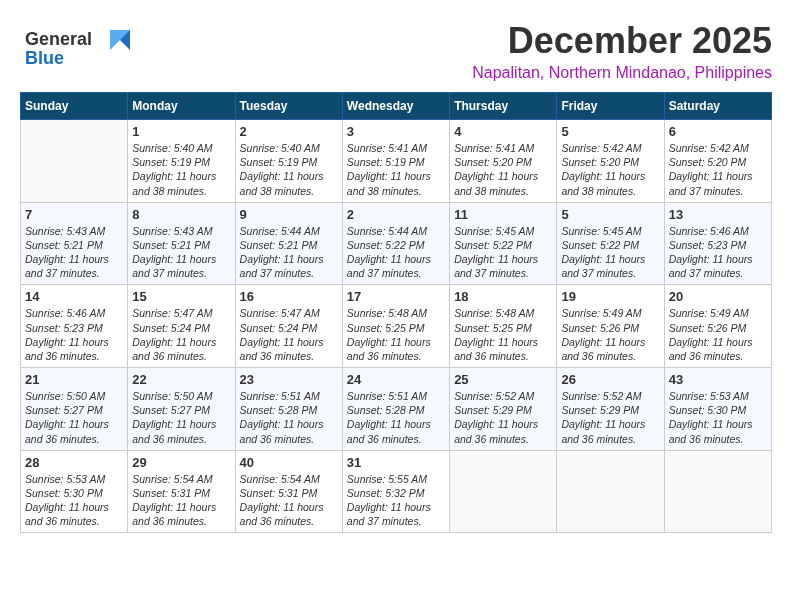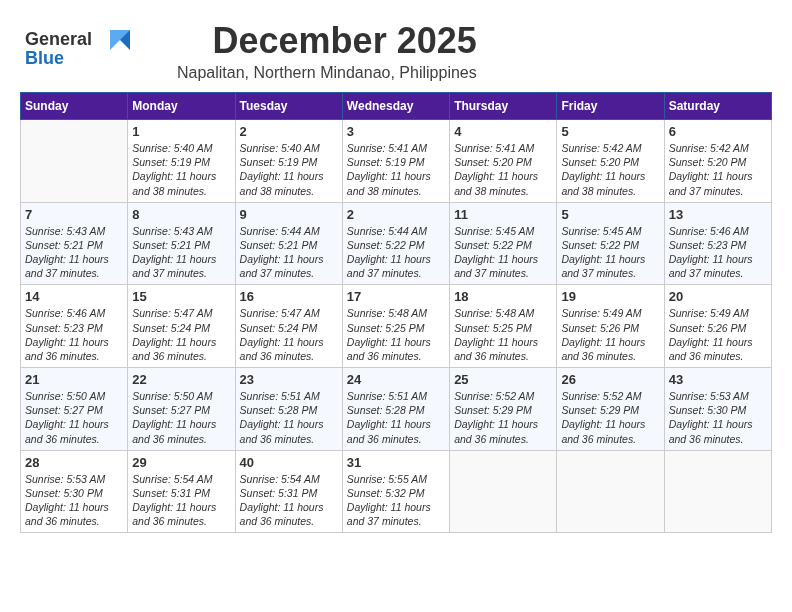--- a/index.html
+++ b/index.html
@@ -5,49 +5,50 @@
     * { box-sizing: border-box; margin: 0; padding: 0; }
     body {
       font-family: Arial, sans-serif;
       background: #fff;
       width: 792px;
       min-height: 612px;
       padding: 20px;
     }
     .header-area {
       display: flex;
+      justify-content: space-between;
       align-items: flex-start;
       margin-bottom: 10px;
     }
     .logo {
       display: flex;
       flex-direction: column;
       align-items: flex-start;
     }
     .title-area {
       text-align: right;
       margin-left: 47px;
     }
     .month-title {
       font-size: 36px;
       font-weight: bold;
       color: #333;
     }
     .location {
       font-size: 16px;
-      color: #404040;
+      color: #a21caf;
       margin-top: 2px;
     }
     .calendar {
       width: 100%;
       border-collapse: collapse;
       font-size: 11px;
     }
     .calendar th {
-      background: #4c1d95;
+      background: #0c4a6e;
       color: #fff;
       padding: 6px 4px;
       text-align: left;
       font-size: 12px;
       font-weight: bold;
       border: 1px solid #2a5a9f;
     }
     .calendar td {
       border: 1px solid #ccc;
       vertical-align: top;

